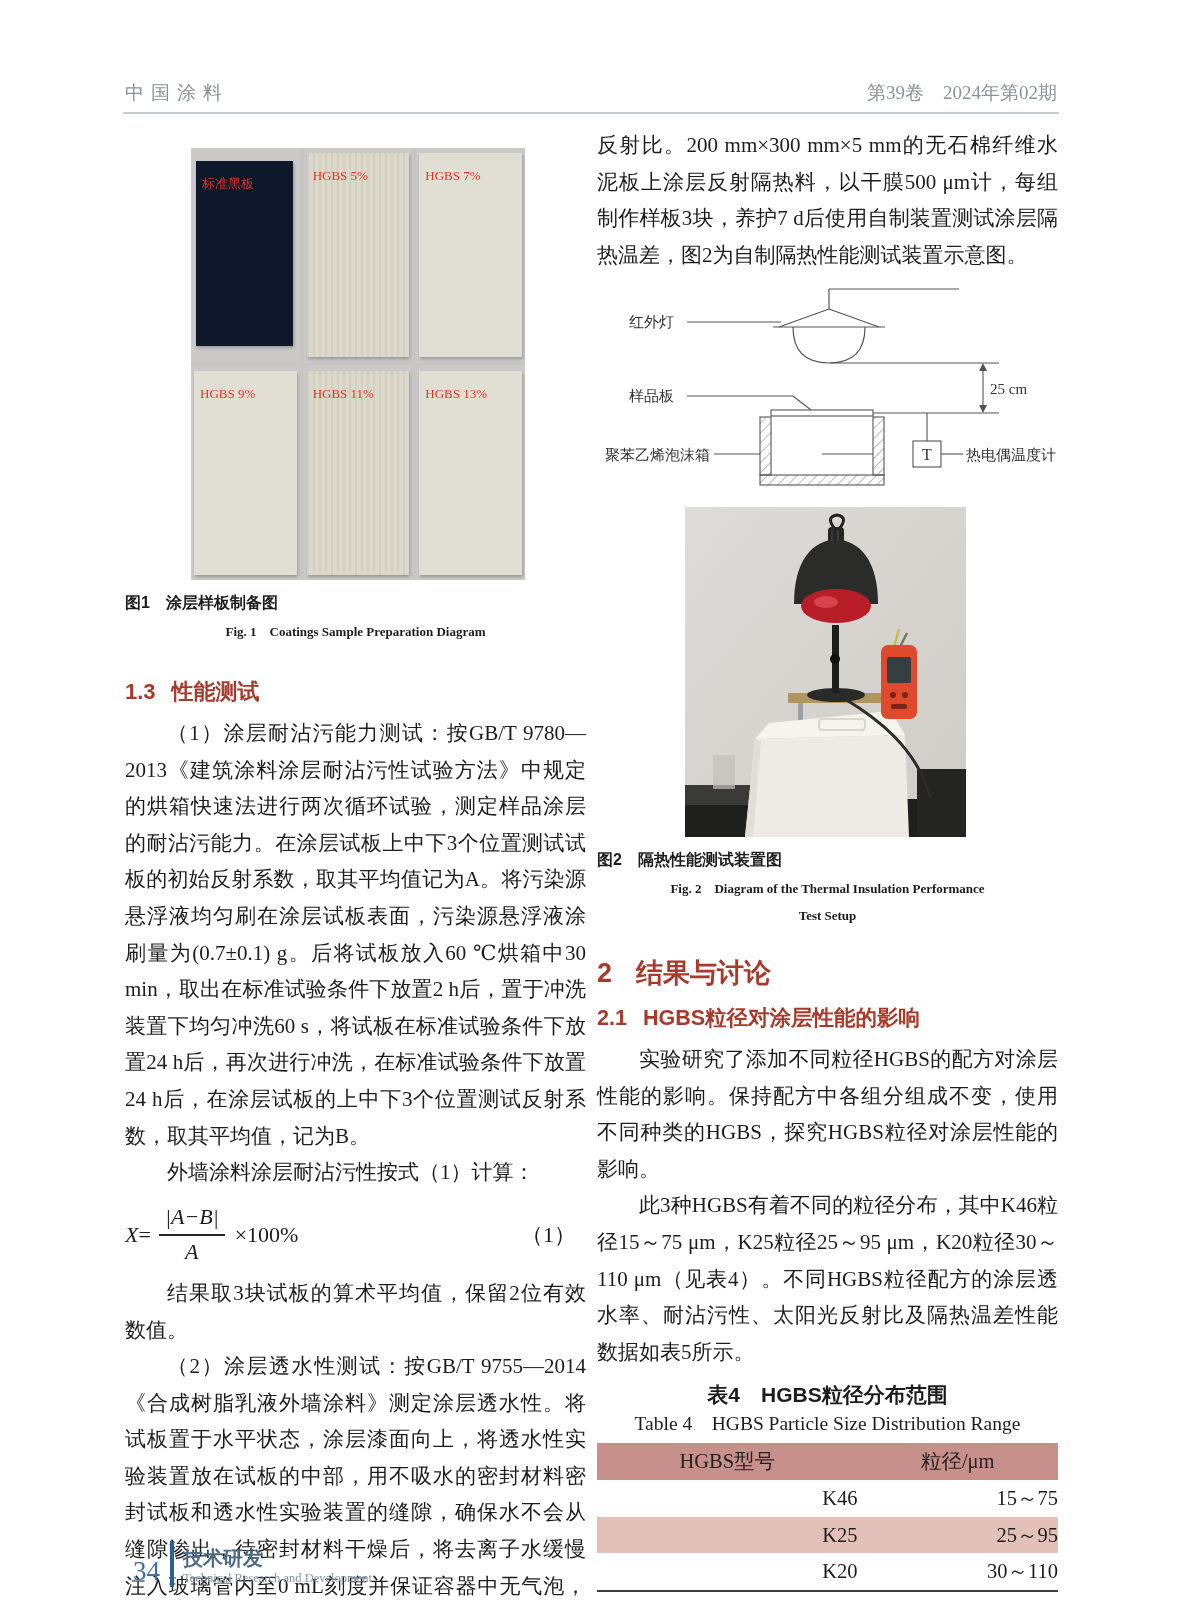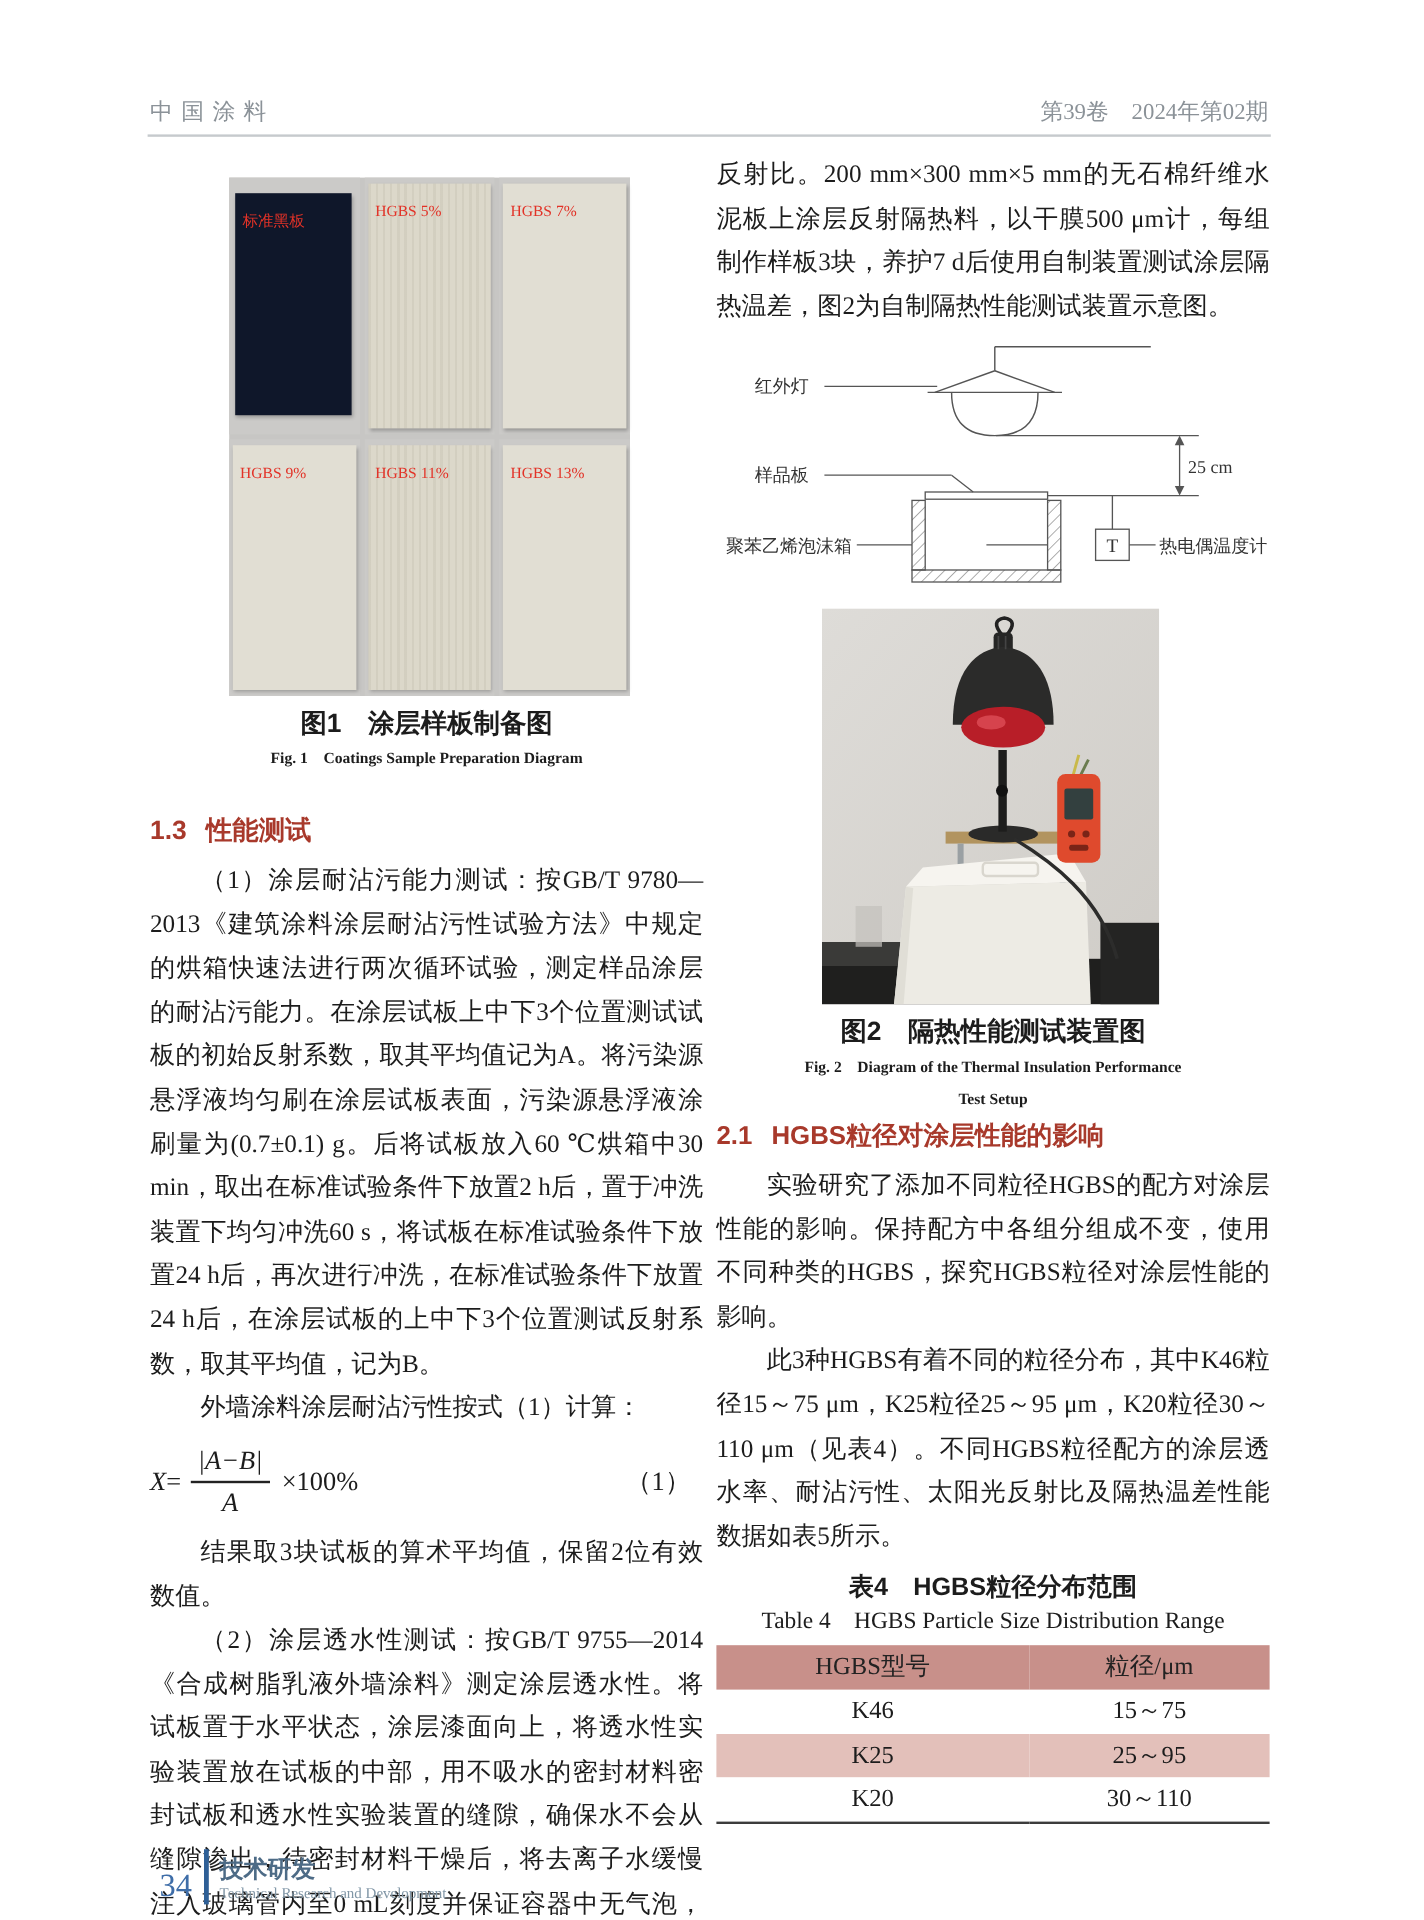--- a/index.html
+++ b/index.html
@@ -29,21 +29,21 @@
     gap:4px; }
   .fig1 .cell { position:relative; background:#cbcac8; }
   .fig1 .panel { position:absolute; inset:5px 3px;
     background:#dcd8ca;
     background-image:repeating-linear-gradient(90deg, rgba(90,85,60,0.07) 0 2px, rgba(0,0,0,0) 2px 6px);
     box-shadow:1px 2px 3px rgba(0,0,0,0.25); }
   .fig1 .panel.smooth { background:#e1ded3; background-image:none; }
   .fig1 .panel.black { inset:13px 7px 16px 5px; background:#0f172a; background-image:none; }
   .fig1 .plabel { position:absolute; top:5px; left:6px; font-size:13px;
     color:#e23227; white-space:nowrap; font-family:"Liberation Serif",serif; }
-  .caption-cn { text-align:center; font-weight:bold; font-size:22px;
+  .caption-cn { font-weight:bold; font-size:16px;
     line-height:30px; margin-top:8px; font-family:"Liberation Sans",sans-serif; }
   .caption-en { text-align:center; font-weight:bold; font-size:13px;
     line-height:27px; font-family:"Liberation Serif",serif; }
   
   .h-red { font-family:"Liberation Sans","DejaVu Sans",sans-serif;
     font-weight:bold; color:#a8392b; text-align:left; text-indent:0; }
   .h13 { font-size:22px; margin:32px 0 8px; line-height:30px; }
   .h13 .num, .h21 .num { margin-right:16px; }
   .h2big { font-size:27px; margin:26px 0 12px; line-height:36px; }
   .h2big .num { margin-right:24px; }
@@ -63,21 +63,21 @@
   
   .photo { margin:6px 0 4px 88px; width:281px; height:330px; }
   
   .tbl-title-cn { text-align:center; font-weight:bold; font-size:21px;
     line-height:30px; margin-top:10px; font-family:"Liberation Sans",sans-serif; }
   .tbl-title-en { text-align:center; font-weight:normal; font-size:19.5px;
     line-height:27px; }
   table.t4 { width:100%; border-collapse:collapse; margin:6px 0 10px;
     font-size:20.5px; text-align:center; border-bottom:2px solid #3c3c3c; }
   table.t4 th { background:#c8908a; font-weight:normal; height:31px; color:#222; }
-  table.t4 td { height:30px; }
+  table.t4 td { height:30px;text-align:right; }
   table.t4 tr.alt td { background:#e3c0ba; }
   
   .footer { position:absolute; left:133px; top:1541px; display:flex;
     align-items:flex-end; }
   .footer .pagenum { font-size:27px; color:#3e6da8; margin-right:10px;
     margin-top:8px; }
   .footer .bar { width:4px; height:46px; background:#2e5f96; margin-right:9px; }
   .footer .cn { font-family:"Liberation Sans",sans-serif; font-weight:bold;
     font-size:20px; color:#4d6b86; line-height:24px; }
   .footer .en { font-size:12.5px; color:#8096a6; line-height:17px; }
@@ -273,20 +273,23 @@
         </g>
 
         <path d="M160,192 C 190,210 232,240 246,292" fill="none" stroke="#2c2c2b" stroke-width="3"></path>
       </svg>
     </div>
 
     <div class="caption-cn">图2　隔热性能测试装置图</div>
     <div class="caption-en">Fig. 2　Diagram of the Thermal Insulation Performance</div>
     <div class="caption-en">Test Setup</div>
 
+    <div class="h-red h2big">
+      <span class="num">2</span><span>结果与讨论</span>
+    </div>
     <div class="h-red h21">
       <span class="num">2.1</span><span>HGBS粒径对涂层性能的影响</span>
     </div>
 
     <p class="body">实验研究了添加不同粒径HGBS的配方对涂层性能的影响。保持配方中各组分组成不变，使用不同种类的HGBS，探究HGBS粒径对涂层性能的影响。</p>
     <p class="body">此3种HGBS有着不同的粒径分布，其中K46粒径15～75 μm，K25粒径25～95 μm，K20粒径30～110 μm（见表4）。不同HGBS粒径配方的涂层透水率、耐沾污性、太阳光反射比及隔热温差性能数据如表5所示。</p>
 
     <div class="tbl-title-cn">表4　HGBS粒径分布范围</div>
     <div class="tbl-title-en">Table 4　HGBS Particle Size Distribution Range</div>
 

